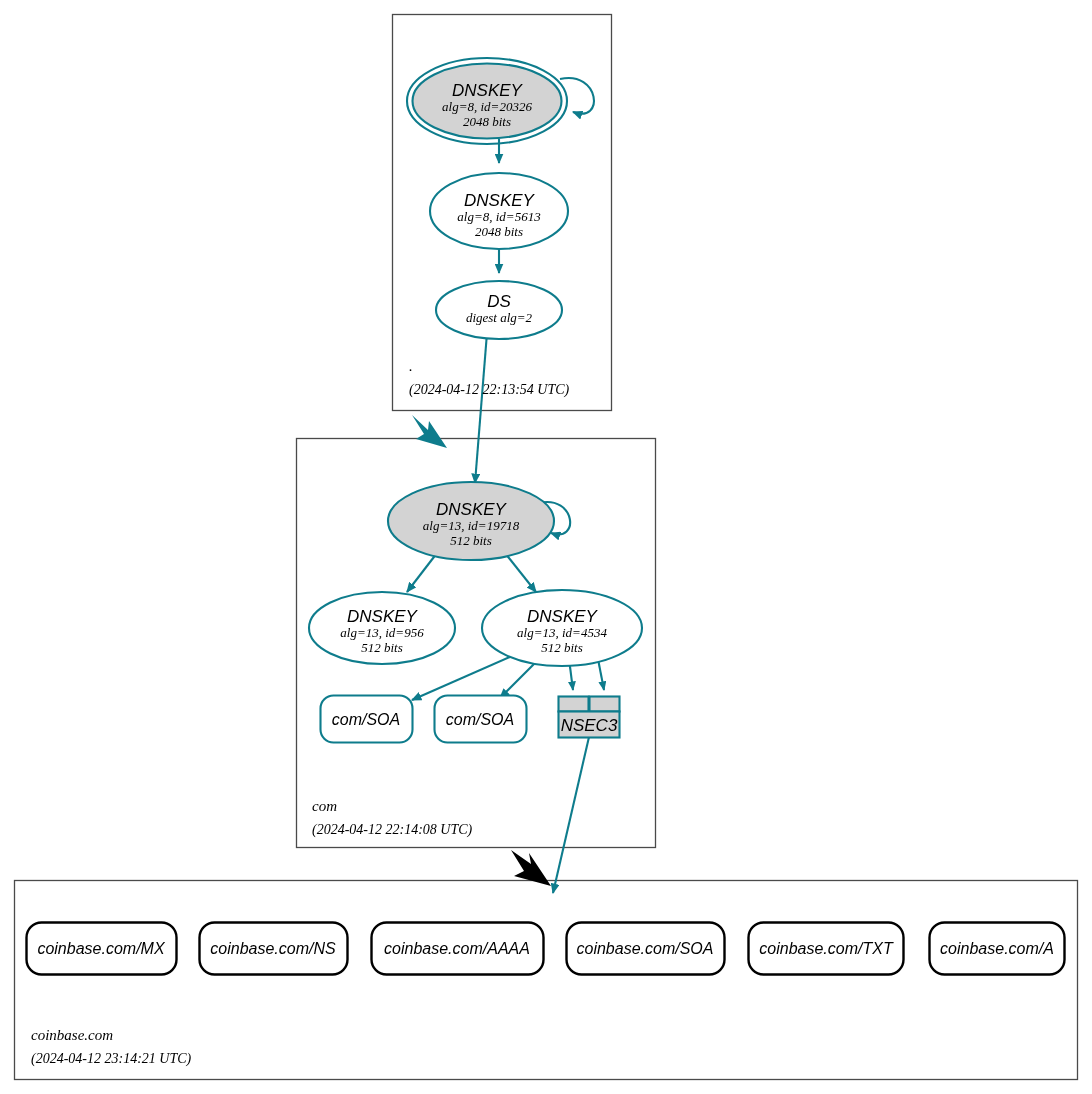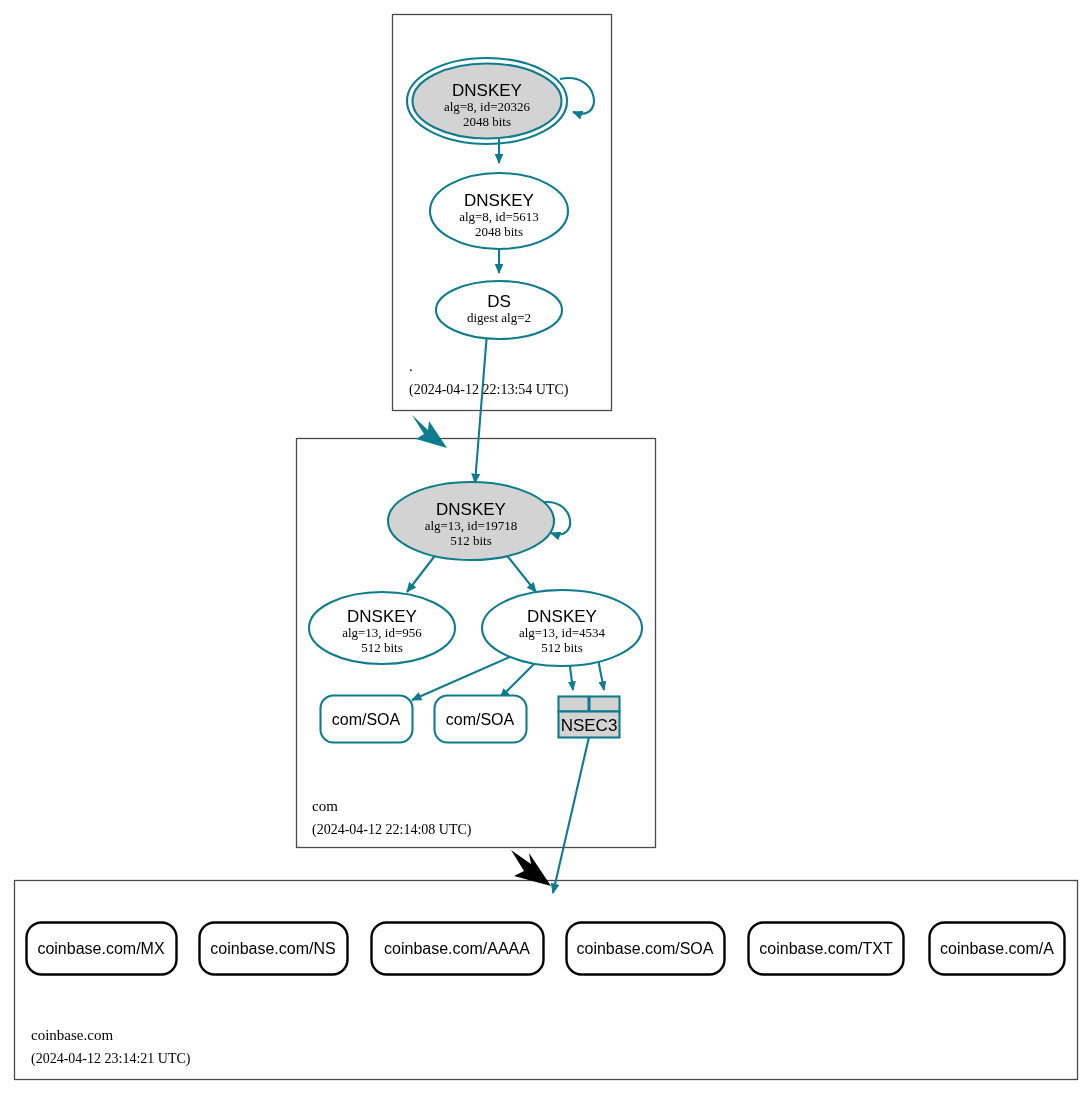--- a/index.html
+++ b/index.html
@@ -9,20 +9,21 @@
   }
   body {
     font-family: "Liberation Sans", sans-serif;
   }
   #canvas {
     position: relative;
     width: 1092px;
     height: 1094px;
     background: #ffffff;
     overflow: hidden;
+    font-style: italic;
   }
   svg.layer {
     position: absolute;
     left: 0;
     top: 0;
     width: 1092px;
     height: 1094px;
   }
   .zone-box {
     fill: none;

